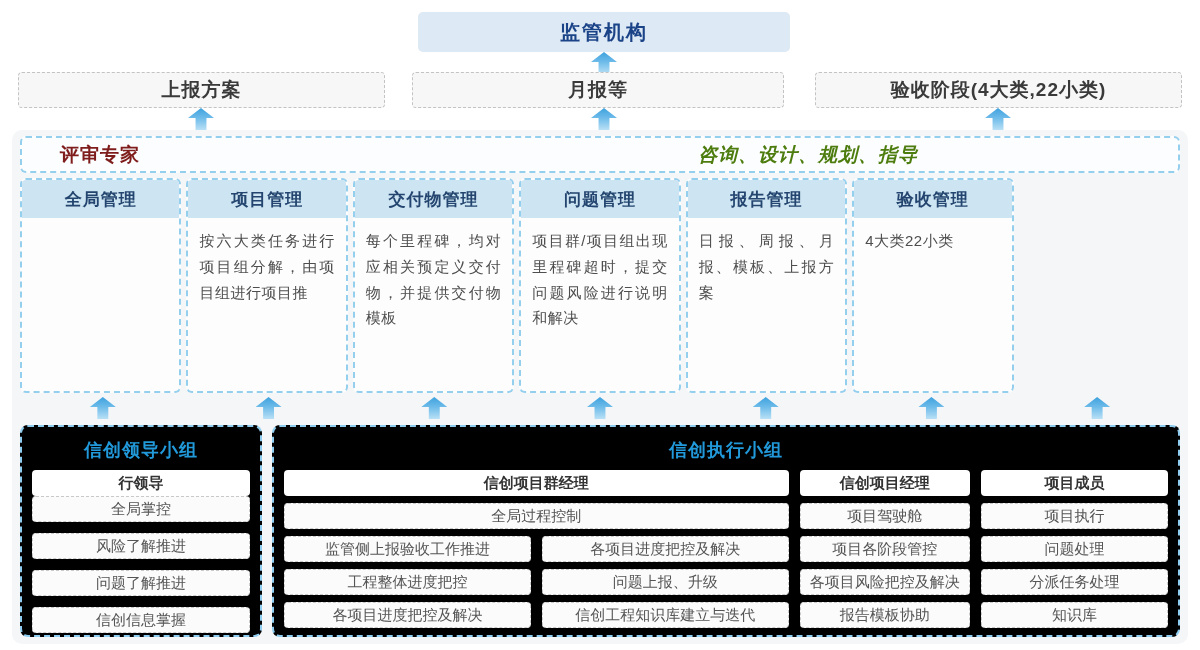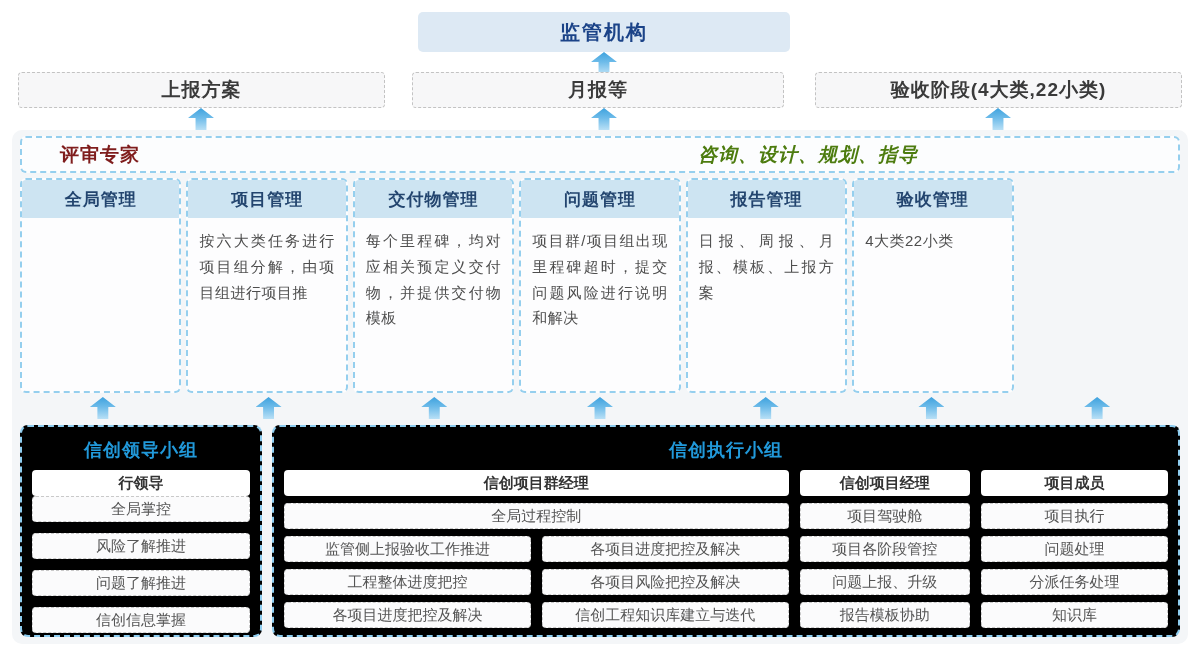--- a/index.html
+++ b/index.html
@@ -182,22 +182,22 @@
         <div class="duty span2">全局过程控制</div>
         <div class="duty">项目驾驶舱</div>
         <div class="duty">项目执行</div>
 
         <div class="duty">监管侧上报验收工作推进</div>
         <div class="duty">各项目进度把控及解决</div>
         <div class="duty">项目各阶段管控</div>
         <div class="duty">问题处理</div>
 
         <div class="duty">工程整体进度把控</div>
+        <div class="duty">问题上报、升级</div>
         <div class="duty">各项目风险把控及解决</div>
-        <div class="duty">问题上报、升级</div>
         <div class="duty">分派任务处理</div>
 
         <div class="duty">各项目进度把控及解决</div>
         <div class="duty">信创工程知识库建立与迭代</div>
         <div class="duty">报告模板协助</div>
         <div class="duty">知识库</div>
       </div>
     </div>
 
   </div>

